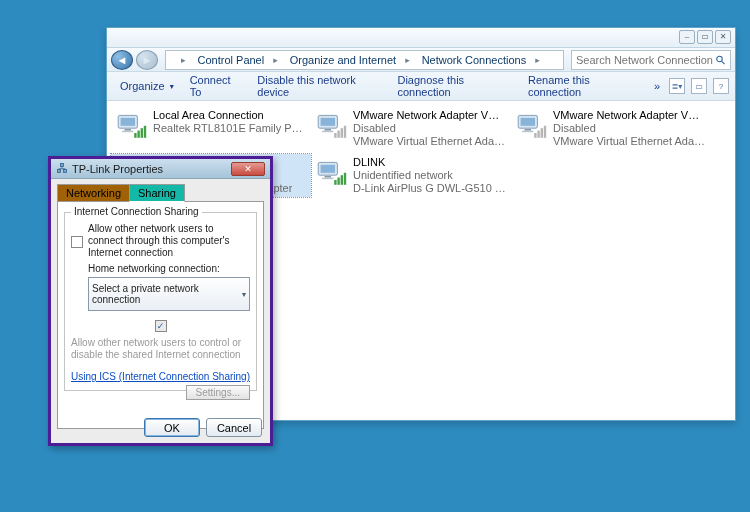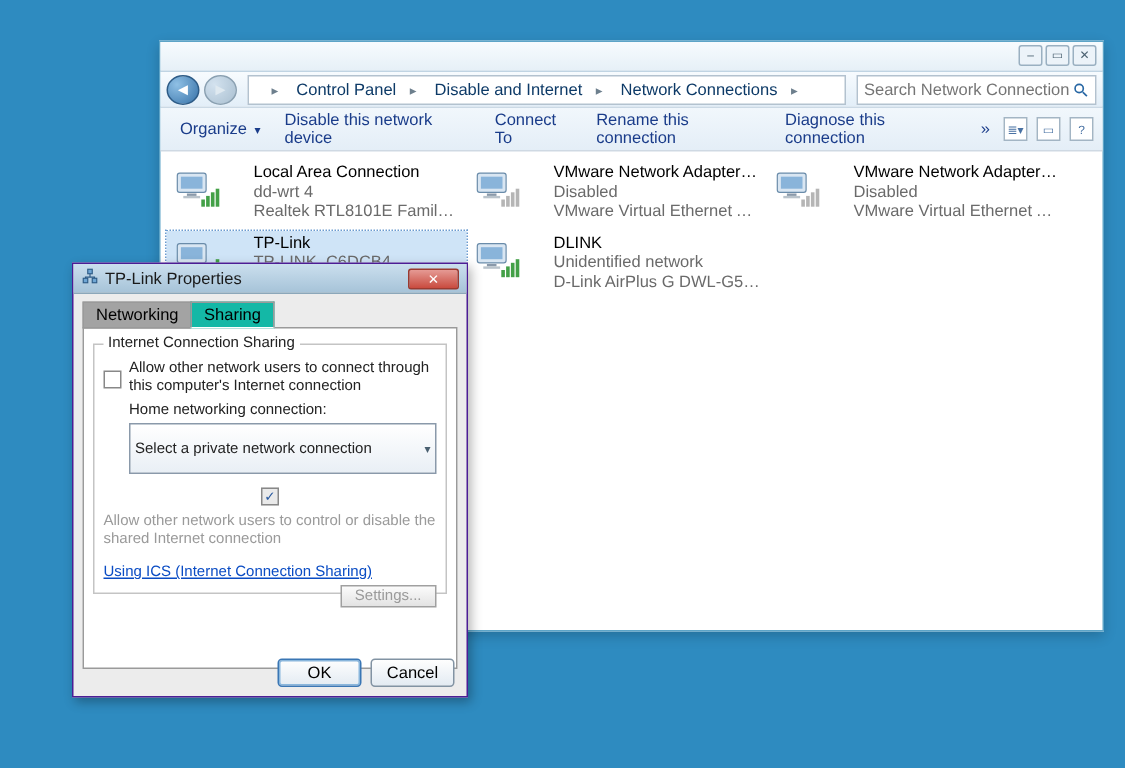--- a/index.html
+++ b/index.html
@@ -23,38 +23,38 @@
   .search-icon { width:12px; height:12px; color:#2867a4; margin-left:2px; }
 
   .toolbar { height: 24px; background: linear-gradient(#f1f7fc,#e4eef7); border-bottom: 1px solid #cfd9e3; display:flex; align-items:center; padding:14px 6px; gap:2px;justify-content:flex-end; }
   .tbtn { font-size: 11px; color: #1a3c8a; padding: 2px 7px; cursor: pointer; display:flex; align-items:center; gap:3px; }
   .tbtn.drop::after { content:"▾"; font-size:8px; color:#1a3c8a; margin-left:2px; }
   .tool-right { margin-left:auto; display:flex; gap:6px; align-items:center; }
   .tool-ic { width:16px; height:16px; border:1px solid #a3b5c4; background:#fff; font-size:8px; display:flex; align-items:center; justify-content:center; color:#4871a3; cursor:pointer; }
 
   .content { padding: 6px 4px; }
   .conn-grid { display:flex; flex-wrap:wrap; }
-  .conn-item { width: 200px; display:flex; gap:22px; padding: 2px 4px; margin-bottom:4px; cursor:pointer; }
+  .conn-item { width: 200px; display:flex; gap:6px; padding: 2px 4px; margin-bottom:4px; cursor:pointer; }
   .conn-item.selected { background:#cfe4f7; outline:1px dotted #6b9bd0; }
   .conn-icon { width:32px; height:32px; flex-shrink:0; display:flex; align-items:center; justify-content:center; }
   .conn-icon svg { width:32px; height:32px; }
   .conn-text { font-size:11px; line-height:13px; overflow:hidden; }
   .conn-name { color:#000; white-space:nowrap; overflow:hidden; text-overflow:ellipsis; }
   .conn-status { color:#6a6a6a; white-space:nowrap; overflow:hidden; text-overflow:ellipsis; }
   .conn-dev { color:#6a6a6a; white-space:nowrap; overflow:hidden; text-overflow:ellipsis; }
 
   
-  .dialog { position:absolute; left:48px; top:175px; width:264px; height:290px; background:#ececec; border:1px solid #4c1d95; box-shadow:2px 3px 7px rgba(0,0,0,0.3); }
+  .dialog { position:absolute; left:48px; top:156px; width:225px; height:290px; background:#ececec; border:3px solid #4c1d95; box-shadow:2px 3px 7px rgba(0,0,0,0.3); }
   .dlg-title { height:20px; background:linear-gradient(#cbdfee,#a6c3d8); border-bottom:1px solid #8ba7ba; display:flex; align-items:center; padding:0 5px; font-size:11px; color:#1a1a1a; }
   .dlg-title span:first-child { margin-right:4px; font-size:10px; color:#3e73a8; }
   .dlg-close { margin-left:auto; width:34px; height:14px; background:linear-gradient(#e59a94,#c94b3f); border:1px solid #9a3a30; border-radius:2px; color:#fff; font-size:9px; text-align:center; line-height:12px; cursor:pointer; }
 
   .dlg-body { padding: 4px 6px 6px; }
   .tabs { display:flex; font-size:11px; }
-  .tab { padding:2px 8px; border:1px solid #9a9a9a; background:#a3a3a3; margin-right:-1px; cursor:pointer; position:relative; top:1px; }
+  .tab { padding:2px 8px; border:1px solid #9a9a9a; background:#a16207; margin-right:-1px; cursor:pointer; position:relative; top:1px; }
   .tab.active { background:#14b8a6; border-bottom-color:#fff; z-index:2; }
   .tab-panel { border:1px solid #9a9a9a; background:#fff; height:228px; padding:6px 6px; font-size:10px; color:#222; }
   .groupbox { border:1px solid #c4c4c4; padding:6px 6px 8px; position:relative; margin-top:4px; }
   .groupbox-title { position:absolute; top:-7px; left:6px; background:#fff; padding:0 3px; font-size:10px; }
   .chk-row { display:flex; align-items:center; gap:5px; margin:4px 0; }
   .chk { width:12px; height:12px; border:1px solid #888; background:#fff; flex-shrink:0; margin-top:1px; }
   .chk.checked::after { content:"✓"; font-size:9px; color:#2a5aa0; display:block; text-align:center; line-height:10px; }
   .chk.disabled { background:#eaeaea; }
   .lbl { font-size:10px; line-height:12px; }
   .lbl.disabled { color:#9a9a9a; }
@@ -84,38 +84,38 @@
     <div class="nav-btn">◄</div>
     <div class="nav-btn fwd">►</div>
     <div class="breadcrumb">
       <span class="crumb icon-only">
         <svg viewBox="0 0 16 16">
             <rect x="2" y="3" width="12" height="8" fill="#6fa6d4" stroke="#2d5b86"></rect>
             <rect x="5" y="12" width="6" height="1.5" fill="#8a99aa"></rect>
           </svg>
       </span>
       <span class="crumb">Control Panel</span>
-      <span class="crumb">Disable and Internet</span>
+      <span class="crumb">Organize and Internet</span>
       <span class="crumb">Network Connections</span>
     </div>
     <div class="search">
       <input placeholder="Search Network Connections" style="">
       <svg class="search-icon" viewBox="0 0 16 16">
           <circle cx="6.5" cy="6.5" r="4" fill="none" stroke="#2867a4" stroke-width="1.6"></circle>
           <line x1="10" y1="10" x2="14" y2="14" stroke="#2867a4" stroke-width="1.6"></line>
         </svg>
     </div>
   </div>
 
   <div class="toolbar">
     <span class="tbtn drop">Organize</span>
+    <span class="tbtn">Connect To</span>
     <span class="tbtn">Disable this network device</span>
-    <span class="tbtn">Connect To</span>
+    <span class="tbtn">Diagnose this connection</span>
     <span class="tbtn">Rename this connection</span>
-    <span class="tbtn">Diagnose this connection</span>
     <span class="tbtn">»</span>
     <div class="tool-right">
       <div class="tool-ic">≣▾</div>
       <div class="tool-ic">▭</div>
       <div class="tool-ic">?</div>
     </div>
   </div>
 
   <div class="content">
     <div class="conn-grid" id="conn-grid">
@@ -127,21 +127,20 @@
     <rect x="12" y="25" width="8" height="2" fill="#8a99aa"></rect>
     <rect x="9" y="27" width="14" height="2" fill="#b9c3cb"></rect>
     <rect x="24" y="30" width="3" height="6" fill="#43a047"></rect>
     <rect x="28" y="27" width="3" height="9" fill="#43a047"></rect>
     <rect x="32" y="24" width="3" height="12" fill="#43a047"></rect>
     <rect x="36" y="21" width="3" height="15" fill="#43a047"></rect>
   </svg>
           </div>
     <div class="conn-text">
       <div class="conn-name">Local Area Connection</div>
-      <div class="conn-status">dd-wrt 4</div>
       <div class="conn-dev">Realtek RTL8101E Family PCI-E Fa...</div>
     </div>
         </div>
         <div class="conn-item">
     <div class="conn-icon">
             <svg viewBox="0 0 40 40">
     <rect x="4" y="8" width="24" height="16" rx="2" fill="#d9e6f2" stroke="#6a8caa"></rect>
     <rect x="7" y="11" width="18" height="10" fill="#89b4da"></rect>
     <rect x="12" y="25" width="8" height="2" fill="#8a99aa"></rect>
     <rect x="9" y="27" width="14" height="2" fill="#b9c3cb"></rect>

